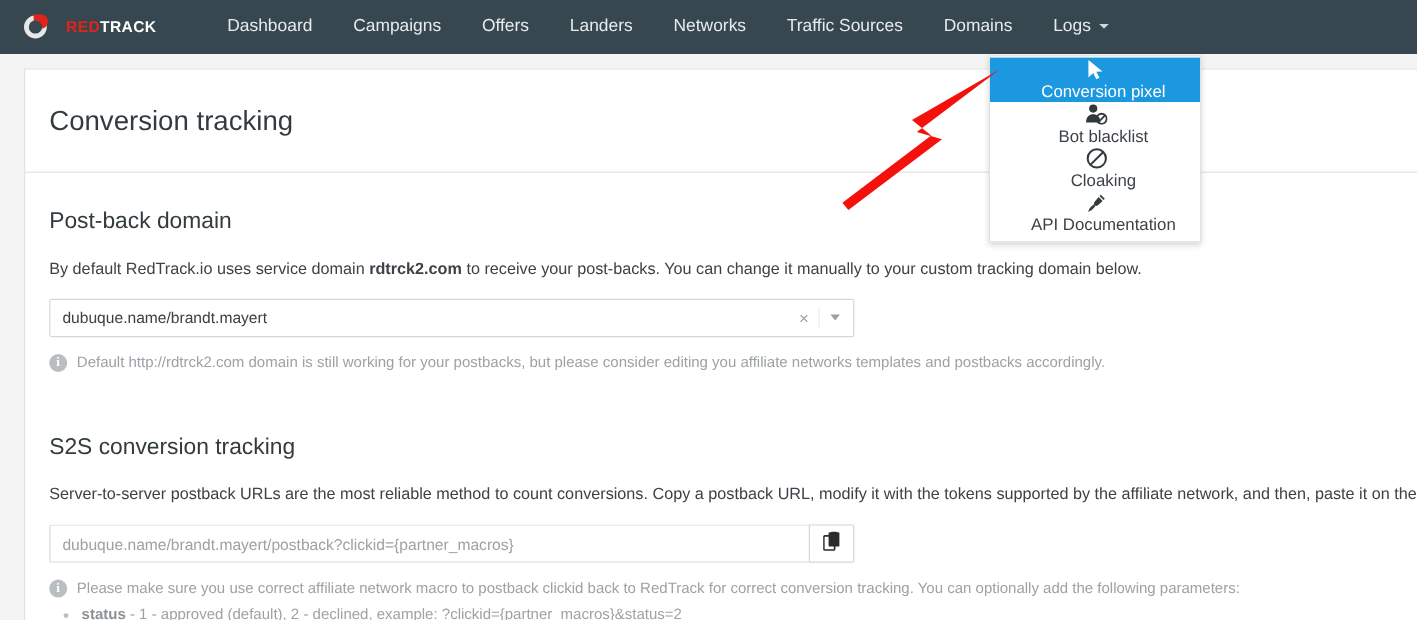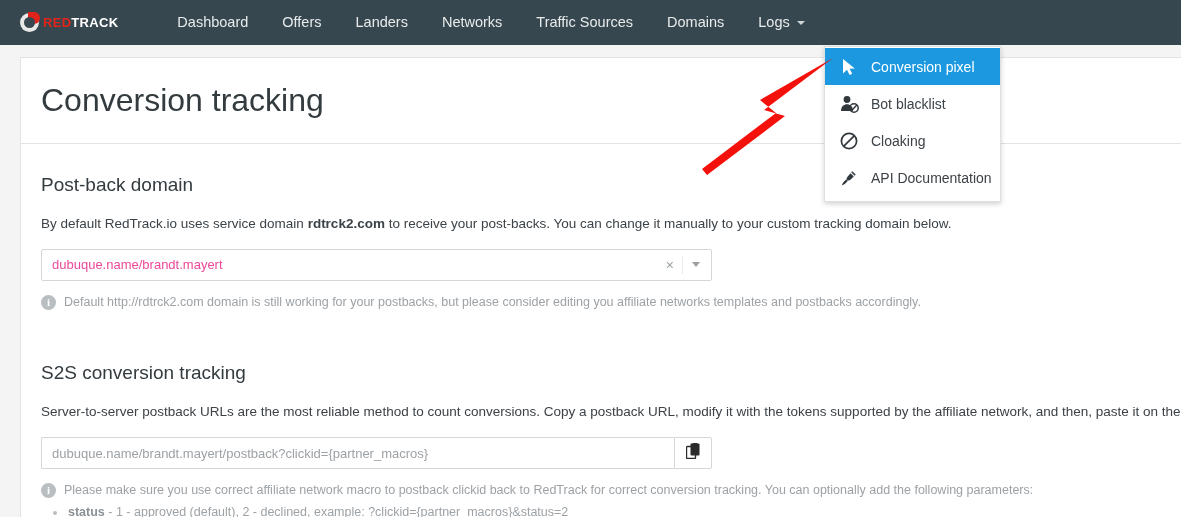--- a/index.html
+++ b/index.html
@@ -15,20 +15,21 @@
   .topnav {
     position: absolute; top: 0; left: 0;
     width: 1181px; height: 45px;
     background: #37474f;
     display: flex; align-items: center;
   }
   .brand {
     display: flex; align-items: center;
     margin-left: 20px; margin-right: 42px;
     height: 45px;
+    gap: 12px;
   }
   .brand-mark {
     position: relative;
     width: 19px; height: 19px;
     margin-right: 4px;
   }
   .brand-mark .ring {
     position: absolute; inset: 0;
     border-radius: 50%;
     background: #e8e8e8;
@@ -77,21 +78,21 @@
     background: #ffffff;
     border: 1px solid #e3e3e3;
     border-right: none;
   }
   .card-head {
     height: 86px;
     border-bottom: 1px solid #e3e3e3;
     display: flex; align-items: center;
   }
   .page-title {
-    font-size: 32px;
+    font-size: 23px;
     color: #333b3f;
     font-weight: normal;
     margin-left: 20px;
   }
   .card-body { padding: 30px 20px 0 20px; }
 
   h2.sec {
     font-size: 19px;
     font-weight: normal;
     color: #333b3f;
@@ -109,21 +110,21 @@
   
   .select-box {
     position: relative;
     width: 671px; height: 32px;
     border: 1px solid #d6d6d6;
     border-radius: 2px;
     background: #fff;
     display: flex; align-items: center;
   }
   .select-value {
-    font-size: 13px; color: #ec4899;
+    font-size: 13px; color: #404040;
     padding-left: 10px;
     flex: 1;
   }
   .select-clear {
     color: #9aa0a4; font-size: 14px;
     padding: 0 8px; cursor: pointer;
   }
   .select-arrow {
     padding-right: 11px; cursor: pointer;
     border-left: 1px solid #ececec;
@@ -205,20 +206,21 @@
     padding: 1px 0 5px 0;
     z-index: 40;
   }
   .dd-item {
     height: 37px;
     display: flex; align-items: center;
     padding-left: 14px;
     font-size: 14px;
     color: #3c4247;
     cursor: pointer;
+    flex-direction: column;
   }
   .dd-item.sel { background: #1b98e0; color: #ffffff; }
   .dd-ico {
     flex: none; width: 20px; height: 20px;
     margin-right: 12px;
     display: flex; align-items: center; justify-content: center;
   }
 
   
   .arrow-layer {
@@ -236,20 +238,21 @@
       <span class="ring"></span>
         <span class="wedge"></span>
         <span class="inner"></span>
     </span>
     <span class="brand-text">
       <span class="brand-red">RED</span><span class="brand-white">TRACK</span>
     </span>
   </div>
   <div id="nav-items" style="display:flex;align-items:center;height:45px;">
       <div class="navitem">Dashboard</div>
+      <div class="navitem">Campaigns</div>
       <div class="navitem">Offers</div>
       <div class="navitem">Landers</div>
       <div class="navitem">Networks</div>
       <div class="navitem">Traffic Sources</div>
       <div class="navitem">Domains</div>
       <div class="navitem caret">Logs</div>
     </div>
 </div>
 
 <div class="card">

